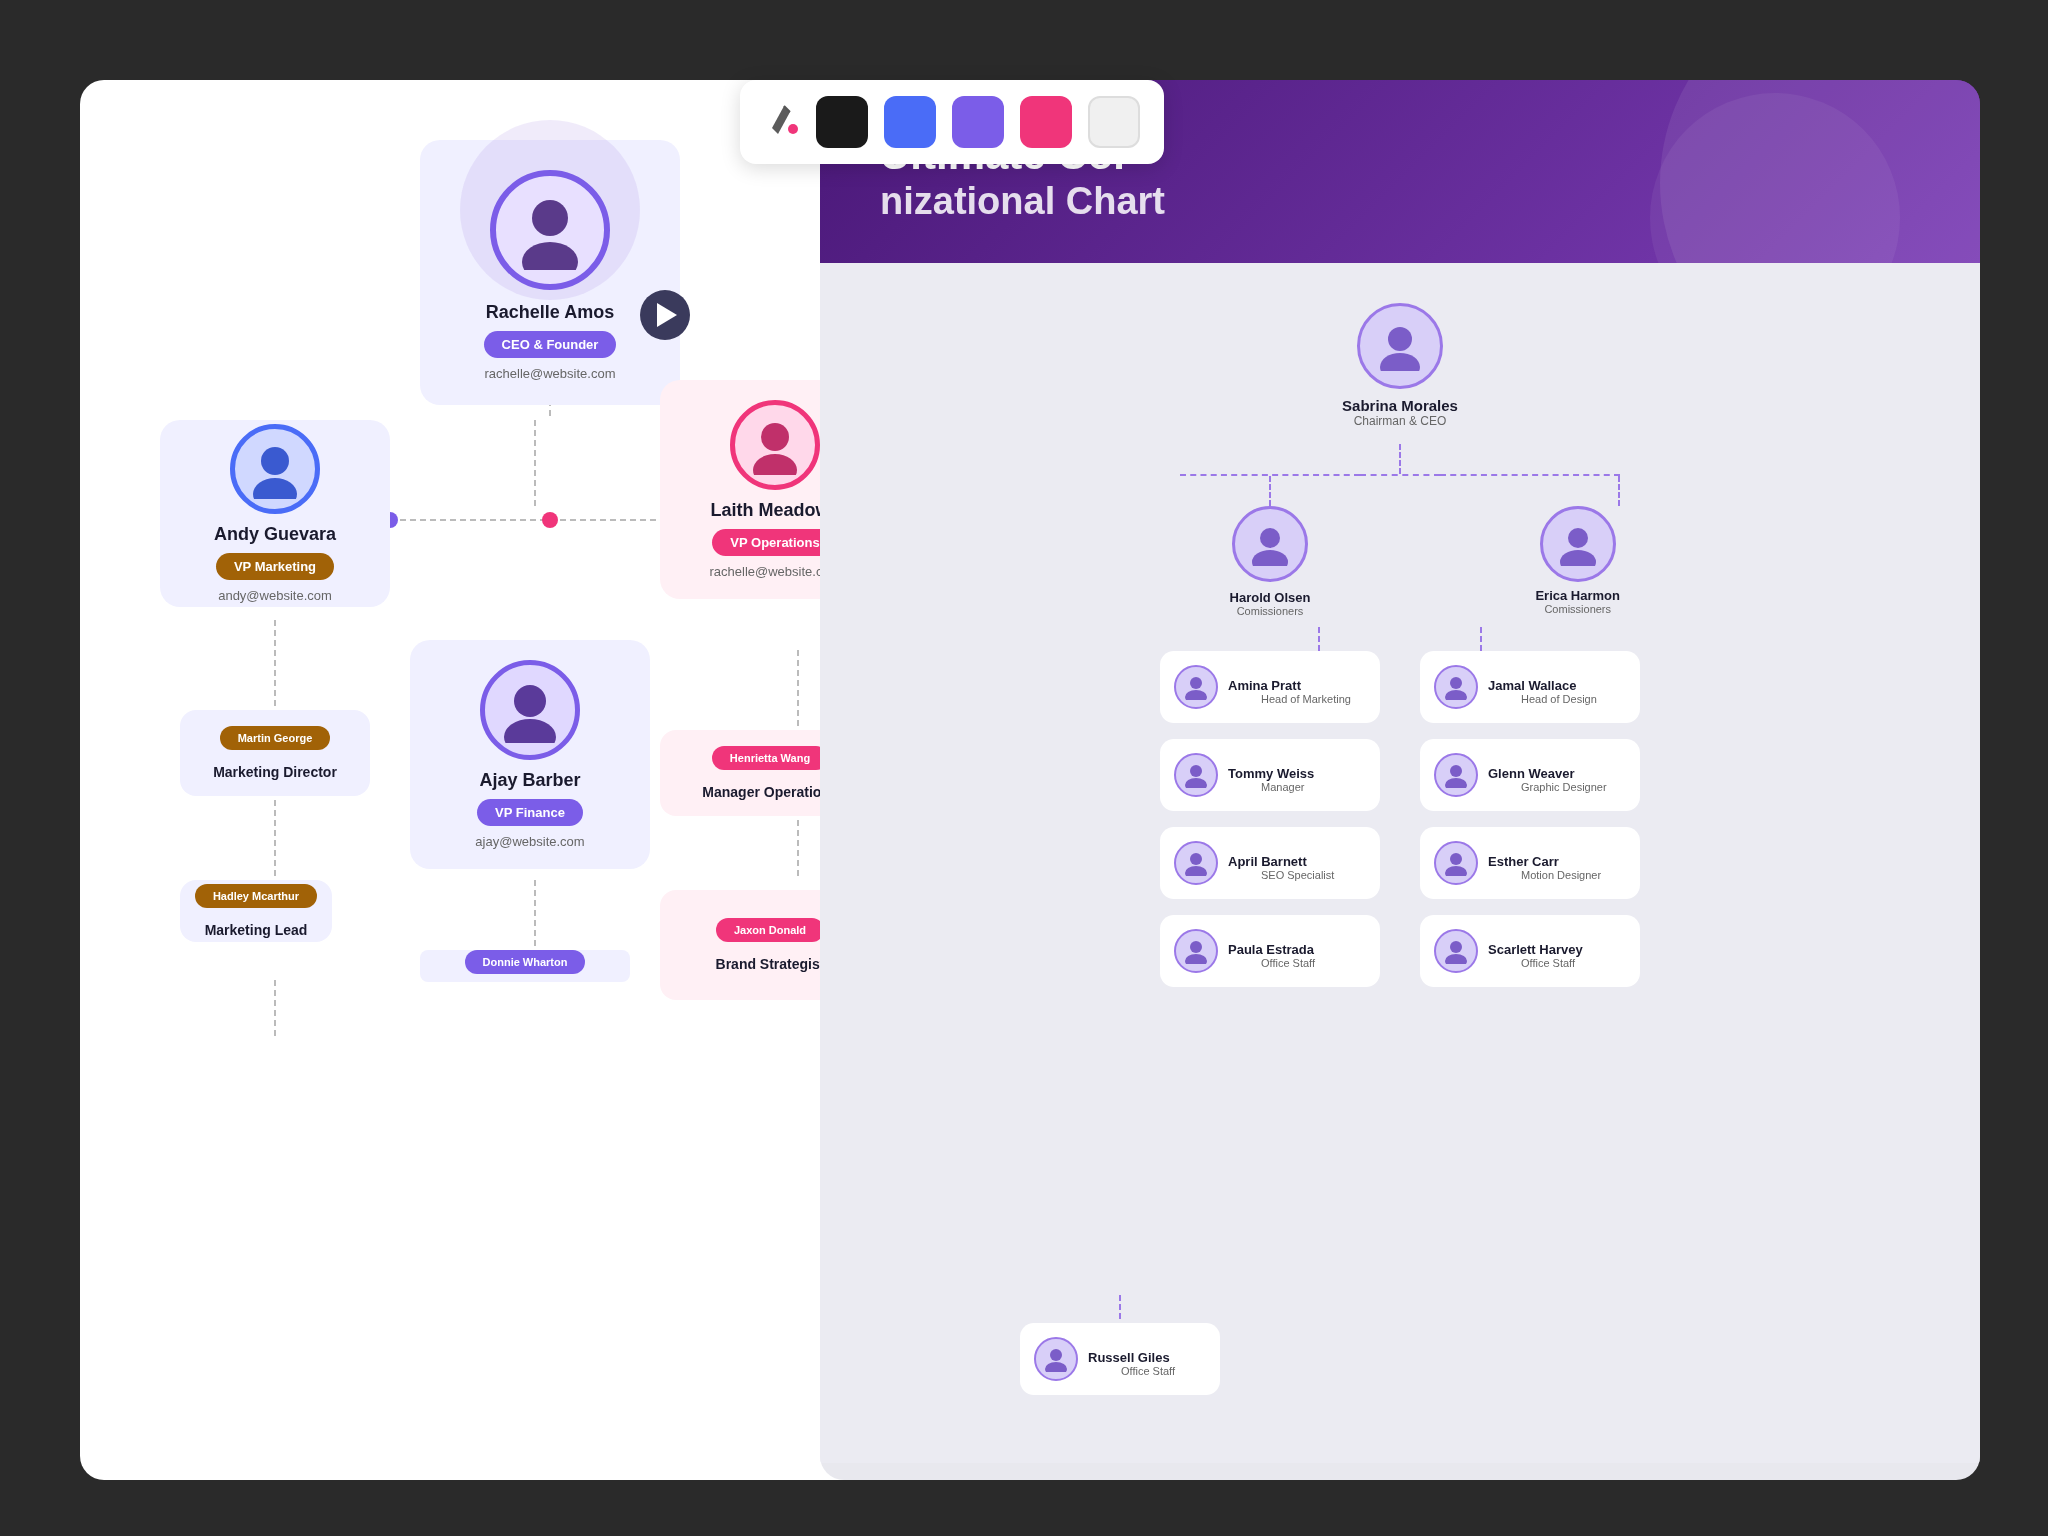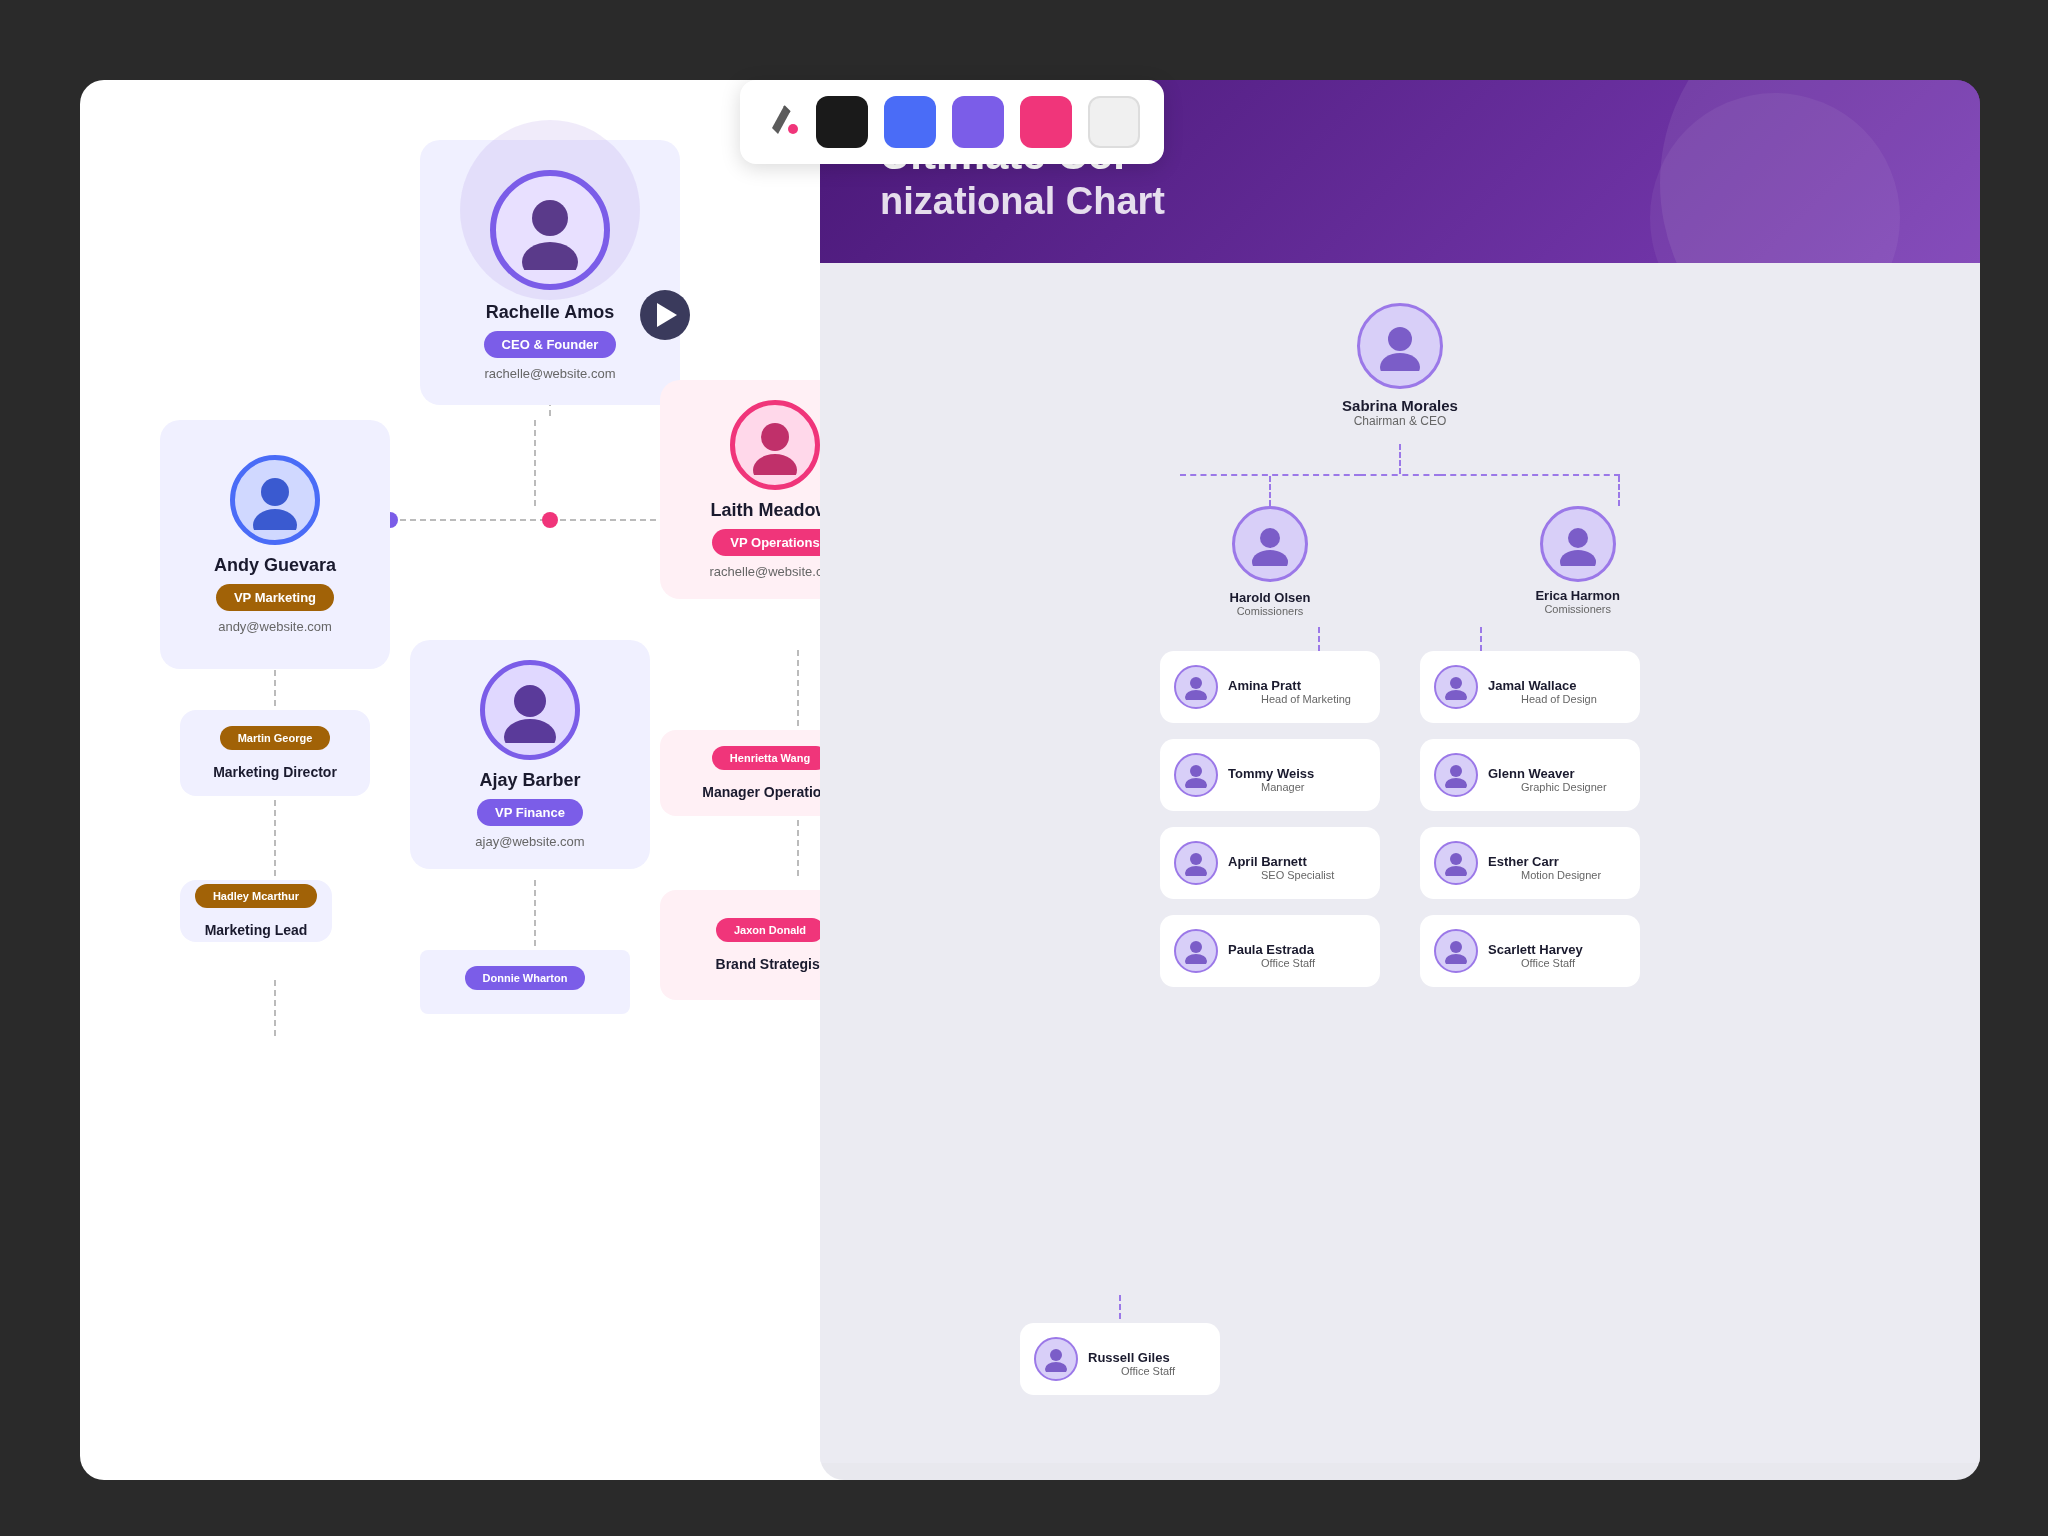--- a/index.html
+++ b/index.html
@@ -280,21 +280,21 @@
       <div class="person-name">Rachelle Amos</div>
       <div>
         <span class="role-badge purple">CEO &amp; Founder</span>
       </div>
       <div class="email-text">rachelle@website.com</div>
     </div>
   </div>
 
   <div class="play-btn"></div>
 
-  <div style="position:absolute; top:340px; left:80px; width:230px; background:#f0f0ff; border-radius:20px; padding:35px; text-align:center;">
+  <div style="position:absolute; top:340px; left:80px; width:230px; background:#f0f0ff; border-radius:20px; padding:4px; text-align:center;">
     <div style="width:90px;height:90px;border-radius:50%;border:5px solid #4a6cf7;overflow:hidden;background:#d0d8ff;margin:0 auto 10px;display:flex;align-items:center;justify-content:center;">
       <svg width="60" height="60" viewBox="0 0 60 60">
         <circle cx="30" cy="22" r="14" fill="#3a5ad0"></circle>
         <ellipse cx="30" cy="55" rx="22" ry="16" fill="#3a5ad0"></ellipse>
       </svg>
     </div>
     <div class="person-name">Andy Guevara</div>
     <div><span class="role-badge blue">VP Marketing</span></div>
     <div class="email-text">andy@website.com</div>
   </div>
@@ -326,21 +326,21 @@
       <svg width="66" height="66" viewBox="0 0 66 66">
         <circle cx="33" cy="24" r="16" fill="#5a3a9a"></circle>
         <ellipse cx="33" cy="60" rx="26" ry="18" fill="#5a3a9a"></ellipse>
       </svg>
     </div>
     <div class="person-name">Ajay Barber</div>
     <div><span class="role-badge purple">VP Finance</span></div>
     <div class="email-text">ajay@website.com</div>
   </div>
 
-  <div style="position:absolute; top:870px; left:340px; width:210px; background:#f0f0ff; border-radius:8px; padding:16px; text-align:center;">
+  <div style="position:absolute; top:870px; left:340px; width:210px; background:#f0f0ff; border-radius:8px; text-align:center;">
     <div><span class="role-badge purple" style="font-size:11px;">Donnie Wharton</span></div>
   </div>
 
   <div style="position:absolute; top:650px; left:580px; width:220px; background:#fff0f5; border-radius:16px; padding:16px; text-align:center;">
     <div><span class="role-badge pink" style="font-size:11px;">Henrietta Wang</span></div>
     <div class="sub-node-title" style="margin-top:6px;">Manager Operations</div>
   </div>
 
   <div style="position:absolute; top:810px; left:580px; width:220px; background:#fff0f5; border-radius:16px; padding:28px; text-align:center;">
     <div><span class="role-badge pink" style="font-size:11px;">Jaxon Donald</span></div>

